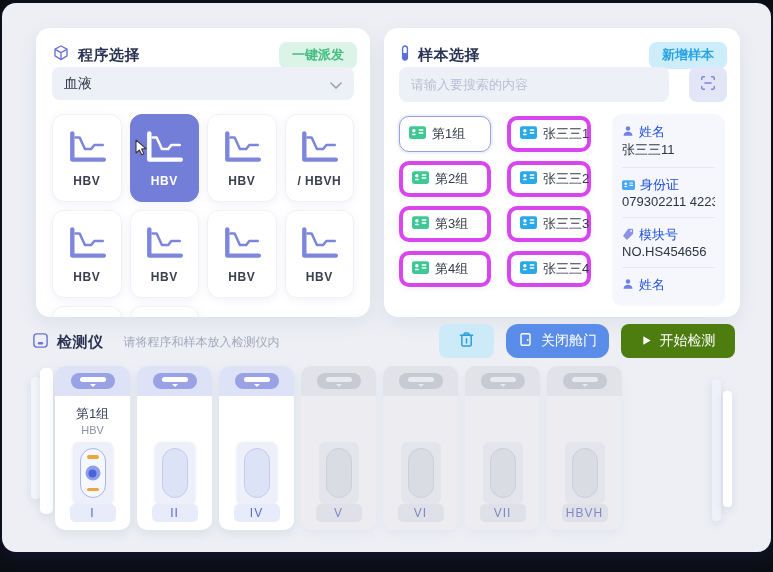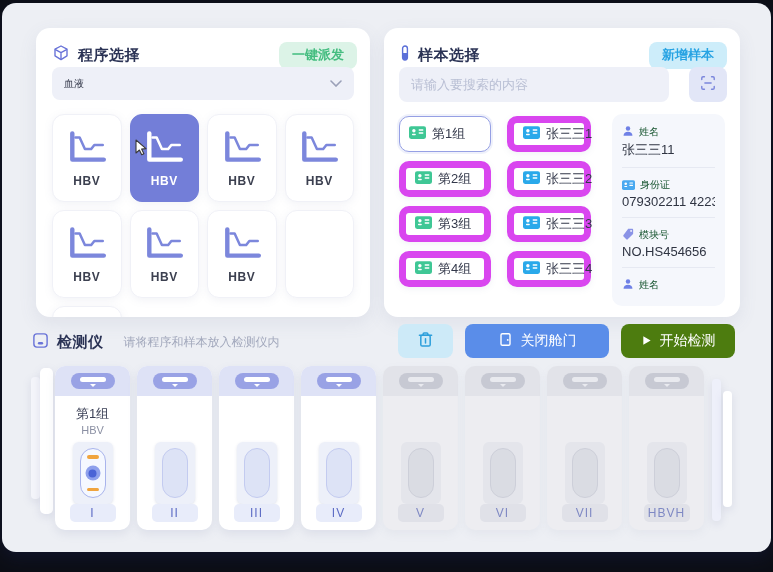--- a/index.html
+++ b/index.html
@@ -20,21 +20,21 @@
     display:flex; align-items:center; gap:8px; }
   .p-title { font-size:15px; font-weight:bold; color:#2b3355; letter-spacing:.5px; }
   .spacer { flex:1; }
   .chip-btn { height:27px; padding:0 13px; border:none; border-radius:8px;
     font-size:13px; font-weight:bold; display:flex; align-items:center; cursor:pointer; }
   .chip-green { background:#dcf3e7; color:#45bd80; }
   .chip-blue  { background:#cdedfa; color:#27a3e3; }
 
   .dropdown { position:absolute; left:16px; right:16px; top:39px; height:33px;
     background:#eef0f8; border-radius:8px; display:flex; align-items:center;
-    padding:0 12px; font-size:10px; color:#33384a; cursor:pointer; }
+    padding:0 12px; font-size:14px; color:#33384a; cursor:pointer; }
 
   .program-grid { position:absolute; left:16px; right:16px; top:86px;
     display:grid; grid-template-columns:repeat(4,1fr); gap:8px; }
   .program-card { height:88px; background:#fff; border:1px solid #f0f1f7; border-radius:12px;
     box-shadow:0 2px 8px rgba(120,130,170,.10); display:flex; flex-direction:column;
     align-items:center; justify-content:center; gap:5px; cursor:pointer; }
   .program-card .chart-icon { color:#7c87dc; }
   .program-card .pc-label { font-size:12px; font-weight:bold; color:#3c4050; letter-spacing:.5px;
     max-width:68px; white-space:nowrap; overflow:hidden; }
   .program-card.selected { background:#737ed8; border-color:#737ed8; }
@@ -49,42 +49,42 @@
   .search-input { flex:1; height:35px; background:#eef0f8; border:none; border-radius:8px;
     padding:0 12px; font-size:13px; color:#33384a; font-family:inherit; }
   .search-input::placeholder { color:#b9bfd4; }
   .scan-btn { width:38px; height:35px; background:#e2e6f7; border:none; border-radius:8px;
     display:flex; align-items:center; justify-content:center; cursor:pointer; }
 
   .groups-col { position:absolute; left:15px; top:88px; width:92px;
     display:flex; flex-direction:column; gap:9px; }
   .people-col { position:absolute; left:123px; top:88px; width:84px;
     display:flex; flex-direction:column; gap:9px; }
-  .pill-item { height:36px; background:#fff; border:7px solid #d946ef; border-radius:10px;
+  .pill-item { height:36px; background:#fff; border:4px solid #d946ef; border-radius:10px;
     box-shadow:0 2px 6px rgba(120,130,170,.10); display:flex; align-items:center;
     gap:6px; padding:0 9px; font-size:13px; color:#33384a; cursor:pointer; white-space:nowrap; }
   .pill-item.selected { border:1px solid #96a0e4; box-shadow:0 0 0 2px rgba(150,160,228,.15); }
 
   .detail-card { position:absolute; left:228px; top:86px; width:113px; height:192px;
     background:#f5f7fc; border-radius:10px; padding:9px 10px; overflow:hidden; }
   .d-field { }
   .d-field:not(:last-child) { border-bottom:1px solid #e6e9f2; padding-bottom:8px; margin-bottom:8px; }
   .f-head { display:flex; align-items:center; gap:5px; }
-  .f-label { font-size:10px; color:#14532d; }
+  .f-label { font-size:13px; color:#1d4ed8; }
   .f-value { font-size:13px; color:#2f3442; white-space:nowrap; overflow:hidden; }
 
   
   .det-header { position:absolute; left:30px; top:322px; height:34px;
     display:flex; align-items:center; gap:8px; }
   .det-sub { font-size:12px; color:#a2a8bc; margin-left:12px; }
   .det-buttons { position:absolute; right:36px; top:321px; height:34px; display:flex; gap:12px; }
   .btn { height:34px; border:none; border-radius:8px; display:flex; align-items:center;
     justify-content:center; gap:8px; cursor:pointer; font-size:14px; font-family:inherit; }
   .btn-trash { width:55px; background:#cdeaf8; }
-  .btn-door  { width:144px; background:#5a8de9; color:#fff; }
+  .btn-door  { width:103px; background:#5a8de9; color:#fff;border-radius:12px; }
   .btn-start { width:114px; background:#4d7c0f; color:#fff; }
 
   
   .stack { position:absolute; background:#fff; box-shadow:0 3px 8px rgba(120,130,170,.18); }
   .stack-l1 { left:29px;  top:374px; width:9px;  height:122px; border-radius:4px; background:#f4f5fa; }
   .stack-l2 { left:38px;  top:365px; width:13px; height:146px; border-radius:5px; }
   .stack-r1 { left:710px; top:376px; width:9px;  height:142px; border-radius:4px; background:#eef0fa; }
   .stack-r2 { left:721px; top:388px; width:9px;  height:116px; border-radius:4px; }
 
   .slots-row { position:absolute; left:53px; top:363px; display:flex; gap:7px; }
@@ -182,20 +182,29 @@
     </span>
     <span class="pc-label">HBV</span>
   </div>
         <div class="program-card">
     <span class="chart-icon">
       <svg viewBox="0 0 40 34" width="42" height="36" fill="none" stroke="currentColor" stroke-linecap="round" stroke-linejoin="round">
               <path d="M6 4v25h30" stroke-width="4.2"></path>
               <path d="M9 8h4l5 11h6l3-4h8" stroke-width="2.4"></path>
             </svg>
     </span>
+    <span class="pc-label">/ HBVH</span>
+  </div>
+        <div class="program-card">
+    <span class="chart-icon">
+      <svg viewBox="0 0 40 34" width="42" height="36" fill="none" stroke="currentColor" stroke-linecap="round" stroke-linejoin="round">
+              <path d="M6 4v25h30" stroke-width="4.2"></path>
+              <path d="M9 8h4l5 11h6l3-4h8" stroke-width="2.4"></path>
+            </svg>
+    </span>
     <span class="pc-label">HBV</span>
   </div>
         <div class="program-card">
     <span class="chart-icon">
       <svg viewBox="0 0 40 34" width="42" height="36" fill="none" stroke="currentColor" stroke-linecap="round" stroke-linejoin="round">
               <path d="M6 4v25h30" stroke-width="4.2"></path>
               <path d="M9 8h4l5 11h6l3-4h8" stroke-width="2.4"></path>
             </svg>
     </span>
     <span class="pc-label">HBV</span>
@@ -476,35 +485,20 @@
     </div>
     <div class="slot-group"></div>
     <div class="slot-program"></div>
     <div class="cartridge">
       <div class="cart-inner">
         
         
         
       </div>
     </div>
-    <div class="slot-label">III</div>
-  </div>
-      <div class="slot">
-    <div class="slot-header">
-      <span class="handle"></span>
-    </div>
-    <div class="slot-group"></div>
-    <div class="slot-program"></div>
-    <div class="cartridge">
-      <div class="cart-inner">
-        
-        
-        
-      </div>
-    </div>
     <div class="slot-label">IV</div>
   </div>
       <div class="slot disabled">
     <div class="slot-header">
       <span class="handle"></span>
     </div>
     <div class="slot-group"></div>
     <div class="slot-program"></div>
     <div class="cartridge">
       <div class="cart-inner">

